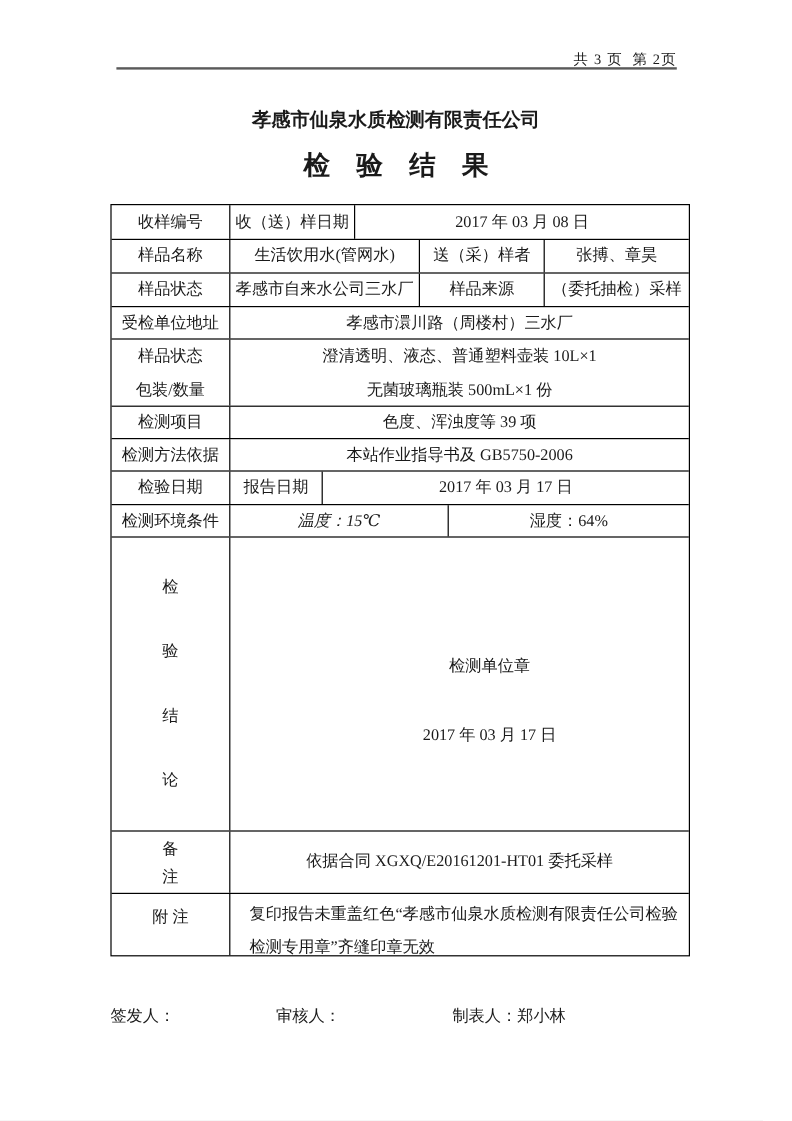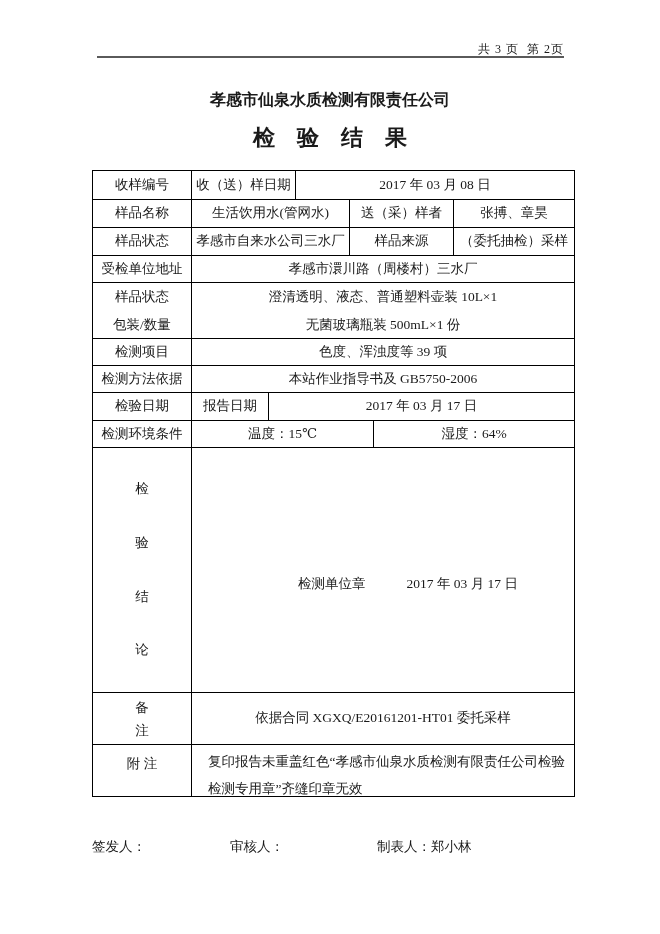--- a/index.html
+++ b/index.html
@@ -64,35 +64,35 @@
     justify-content: center;
     text-align: center;
     overflow: hidden;
   }
   .tc + .tc { border-left: 1px solid #000; }
   .c98  { width: 98px;  flex: none; }
   .c158 { width: 158px; flex: none; }
   .c104 { width: 104px; flex: none; }
   .c183 { width: 183px; flex: none; }
   .c77  { width: 77px;  flex: none; }
-  .c182 { width: 182px; flex: none; }
+  .c182 { width: 182px; flex: none; font-style: italic; }
   .grow { flex: 1; }
   .h28 { height: 28px; } .h27 { height: 27px; } .h56 { height: 56px; }
   .h245 { height: 245px; } .h52 { height: 52px; }
   .two-line { flex-direction: column; justify-content: center; }
   .two-line span { display: block; line-height: 28px; }
   .remark-label { flex-direction: column; justify-content: center; }
   .remark-label span { display: block; line-height: 23px; }
   .conclusion-label {
     flex-direction: column;
     justify-content: center;
     gap: 37px;
   }
   .conclusion-content {
-    flex-direction: row;
+    flex-direction: column;
     justify-content: center;
     gap: 41px;
     padding-left: 50px;
     padding-top: 28px;
   }
   .note-label {
     align-items: flex-start;
     padding-top: 5px;
     line-height: 27px;
   }

